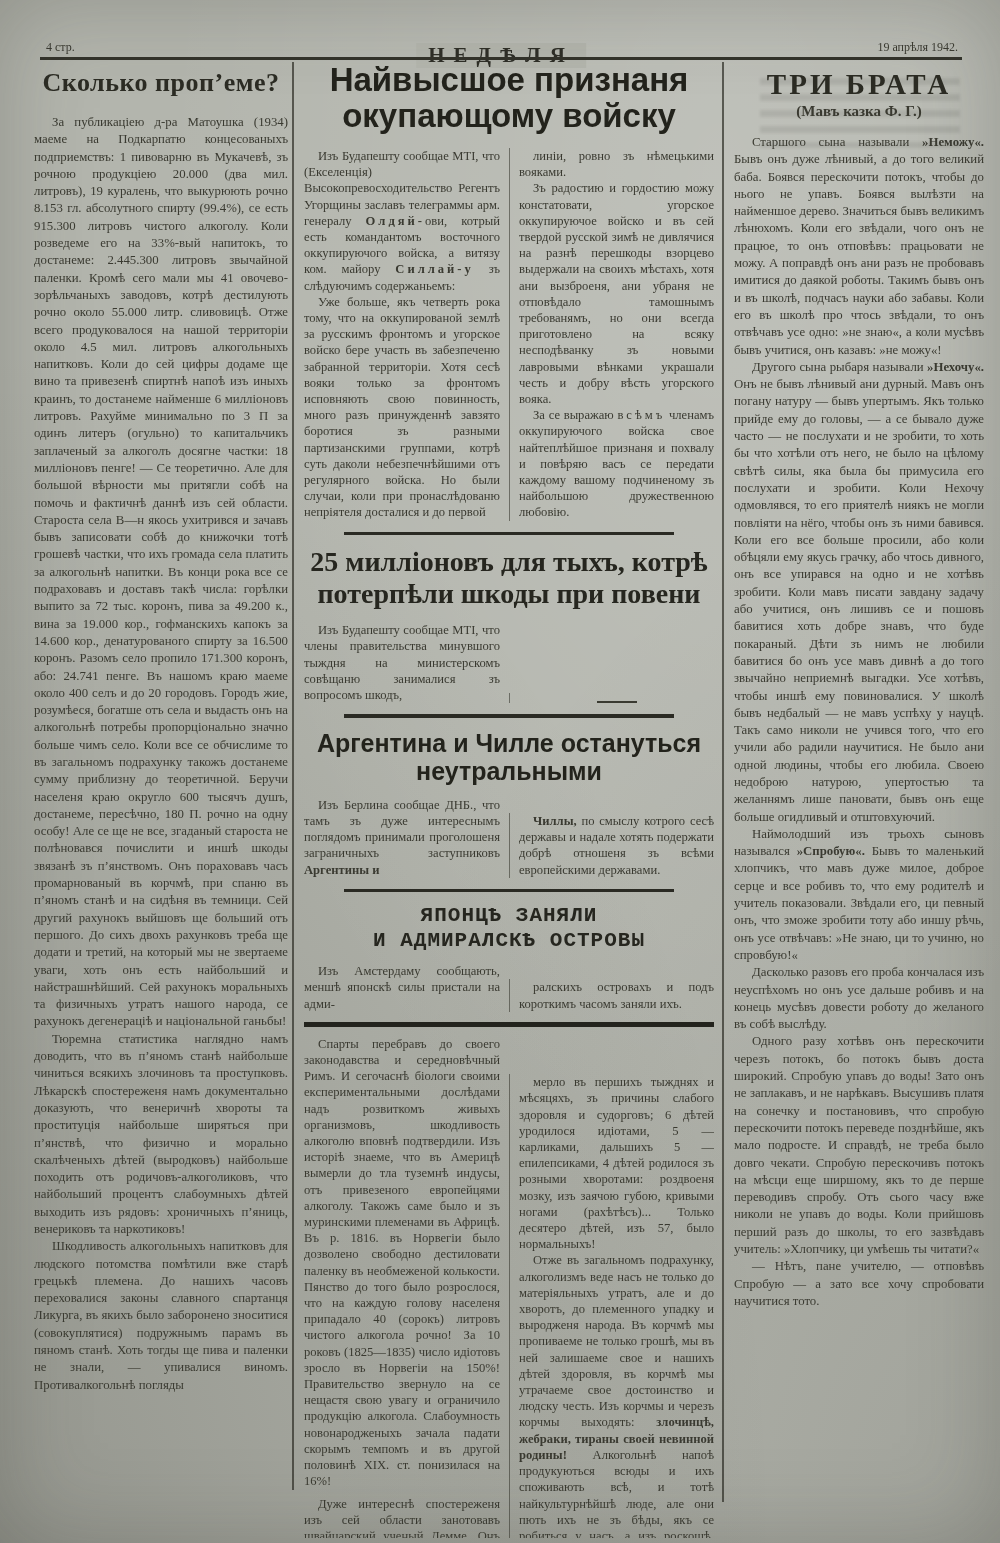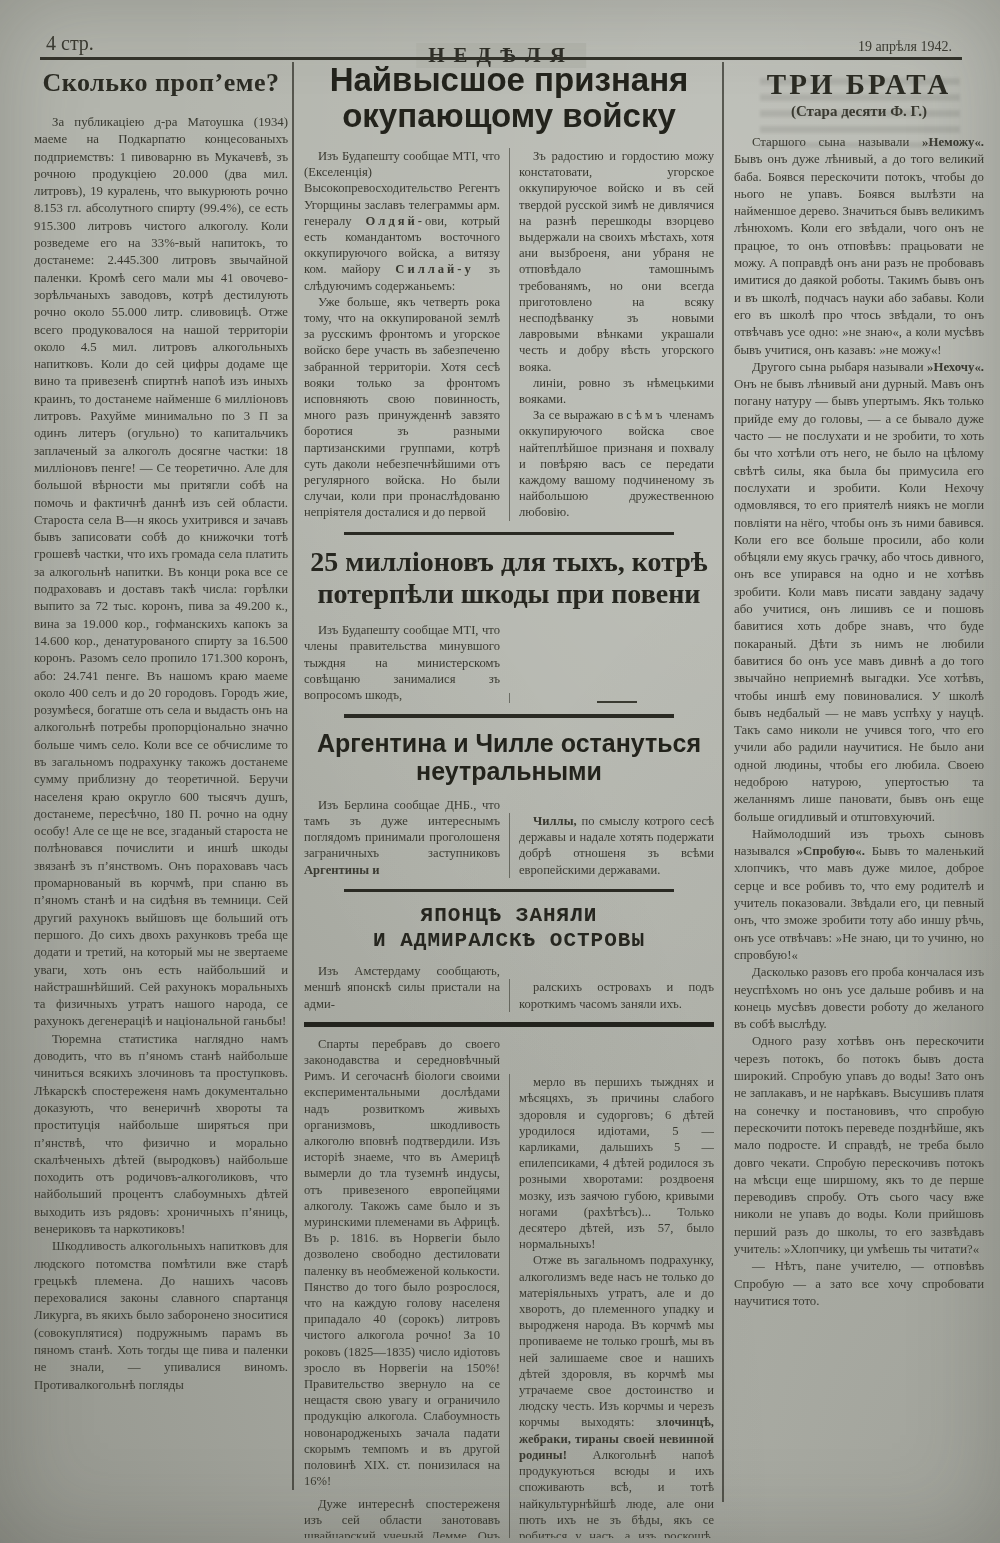--- a/index.html
+++ b/index.html
@@ -15,24 +15,24 @@
     color:#3a3a31;
   }
   .paper::after{content:"";position:absolute;inset:0;pointer-events:none;
     box-shadow:inset 0 0 90px rgba(55,55,45,.28);}
   .ghost{position:absolute;left:760px;top:78px;width:200px;height:70px;opacity:.10;
     filter:blur(1.5px);
     background:repeating-linear-gradient(180deg,#2a2a24 0 7px,transparent 7px 16px);}
   
   .hdr{position:absolute;top:20px;left:40px;right:38px;height:40px;}
   .hdr .hline{position:absolute;left:0;right:0;bottom:0;height:3px;background:#33332b;}
-  .hdr .pg{position:absolute;left:6px;bottom:5px;font-size:20px;}
+  .hdr .pg{position:absolute;left:6px;bottom:5px;font-size:12px;}
   .hdr .mast{position:absolute;left:50%;transform:translateX(-50%);bottom:-8px;
     background:#b3b5ad;padding:0 12px;font-size:21px;letter-spacing:9px;font-weight:bold;color:#2e2e27;}
-  .hdr .dt{position:absolute;right:10px;bottom:5px;font-size:14px;}
+  .hdr .dt{position:absolute;right:4px;bottom:5px;font-size:12px;}
   
   .vrule{position:absolute;top:62px;width:2px;background:rgba(48,48,40,.72);}
   .v1{left:292px;height:1428px;}
   .v2{left:722px;height:1440px;}
   
   .col-left{position:absolute;left:34px;top:66px;width:254px;height:1462px;overflow:hidden;}
   .col-mid {position:absolute;left:304px;top:60px;width:410px;height:1478px;overflow:hidden;}
   .col-right{position:absolute;left:734px;top:66px;width:250px;height:1468px;overflow:hidden;}
   
   .jp{font-size:12.8px;line-height:17.3px;text-align:justify;text-indent:18px;margin:0;}
@@ -90,22 +90,22 @@
       <h1 class="h1sans">
         <span>Найвысшое признаня</span><br>
         <span>окупающому войску</span>
       </h1>
       <div class="cols">
         <div class="ca">
           <p class="jp"><span>Изъ Будапешту сообщае MTI, что (Екселенція) Высокопревосходительство Регентъ Угорщины заславъ телеграммы арм. генералу </span><span class="sp b">Олдяй-</span><span>ови, котрый есть командантомъ восточного оккупируючого войска, а витязу ком. майору </span><span class="sp b">Силлай-у</span><span> зъ слѣдуючимъ содержаньемъ:</span></p>
           <p class="jp">Уже больше, якъ четверть рока тому, что на оккупированой землѣ за русскимъ фронтомъ и угорское войско бере участь въ забезпеченю забранной территоріи. Хотя сесѣ вояки только за фронтомъ исповняють свою повинность, много разъ принужденнѣ завзято боротися зъ разными партизанскими группами, котрѣ суть даколи небезпечнѣйшими отъ регулярного войска. Но были случаи, коли при пронаслѣдованю непріятеля досталися и до первой</p>
         </div>
         <div class="cb">
+          <p class="jp nop">линіи, ровно зъ нѣмецькими вояками.</p>
           <p class="jp">Зъ радостию и гордостию можу констатовати, угорское оккупируючое войско и въ сей твердой русской зимѣ не дивлячися на разнѣ перешкоды взорцево выдержали на своихъ мѣстахъ, хотя ани вызброеня, ани убраня не отповѣдало тамошнымъ требованямъ, но они всегда приготовлено на всяку несподѣванку зъ новыми лавровыми вѣнками украшали честь и добру вѣсть угорского вояка.</p>
-          <p class="jp nop">линіи, ровно зъ нѣмецькими вояками.</p>
           <p class="jp"><span>За се выражаю </span><span class="sp">всѣмъ</span><span> членамъ оккупируючого войска свое найтеплѣйшое признаня и похвалу и повѣряю васъ се передати каждому вашому подчиненому зъ найбольшою дружественною любовію.</span></p>
         </div>
       </div>
     </article>
 
     <div class="rule-thick"></div>
 
     <article>
       <h2 class="h2serif">
         <span>25 милліоновъ для тыхъ, котрѣ</span><br>
@@ -167,21 +167,21 @@
         <p class="jp nop">мерло въ першихъ тыжднях и мѣсяцяхъ, зъ причины слабого здоровля и судорговъ; 6 дѣтей уродилося идіотами, 5 — карликами, дальшихъ 5 — епилепсиками, 4 дѣтей родилося зъ розными хворотами: роздвоеня мозку, изъ заячою губою, кривыми ногами (рахѣтѣсъ)... Только десятеро дѣтей, изъ 57, было нормальныхъ!</p>
         <p class="jp"><span>Отже въ загальномъ подрахунку, алкоголизмъ веде насъ не только до матеріяльныхъ утратъ, але и до хворотъ, до племенного упадку и выроджeня народа. Въ корчмѣ мы пропиваеме не только грошѣ, мы въ ней залишаеме свое и нашихъ дѣтей здоровля, въ корчмѣ мы утрачаеме свое достоинство и людску честь. Изъ корчмы и черезъ корчмы выходять: </span><span class="b">злочинцѣ, жебраки, тираны своей невинной родины!</span><span> Алкогольнѣ напоѣ продукуються всюды и ихъ споживають всѣ, и тотѣ найкультурнѣйшѣ люде, але они пють ихъ не зъ бѣды, якъ се робиться у насъ, а изъ роскошѣ. Пють они тогды, коли почувають себе насычеными, одягнутыми и забезпечеными »на завтра«... Народъ-же, котрый п’е изъ бѣды и для бѣды, есть засудженый на вынародовленя и національну смерть. Зъ погарчикомъ въ рукахъ ще ни одна краина рожами не зацвѣла!</span></p>
 
       </div>
     </div>
 
   </section>
 
   <section class="col-right">
     <h2 class="hl-right">ТРИ БРАТА</h2>
-    <div class="sub-right">(Стара десяти Ф. Г.)</div>
+    <div class="sub-right">(Мавъ казка Ф. Г.)</div>
     <p class="jp"><span>Старшого сына называли </span><span class="b">»Неможу«.</span><span> Бывъ онъ дуже лѣнивый, а до того великий баба. Боявся перескочити потокъ, чтобы до нього не упавъ. Боявся вылѣзти на найменшое дерево. Значиться бывъ великимъ лѣнюхомъ. Коли его звѣдали, чого онъ не працюе, то онъ отповѣвъ: працьовати не можу. А поправдѣ онъ ани разъ не пробовавъ имитися до даякой роботы. Такимъ бывъ онъ и въ школѣ, подчасъ науки або забавы. Коли его въ школѣ про чтось звѣдали, то онъ отвѣчавъ усе одно: »не знаю«, а коли мусѣвъ бывъ учитися, онъ казавъ: »не можу«!</span></p>
     <p class="jp"><span>Другого сына рыбаря называли </span><span class="b">»Нехочу«.</span><span> Онъ не бывъ лѣнивый ани дурный. Мавъ онъ погану натуру — бывъ упертымъ. Якъ только прийде ему до головы, — а се бывало дуже часто — не послухати и не зробити, то хоть бы что хотѣли отъ него, не было на цѣлому свѣтѣ силы, яка была бы примусила его послухати и зробити. Коли Нехочу одмовлявся, то его приятелѣ ниякъ не могли повліяти на нёго, чтобы онъ зъ ними бавився. Коли его все больше просили, або коли обѣцяли ему якусь грачку, або чтось дивного, онъ все упирався на одно и не хотѣвъ зробити. Коли мавъ писати завдану задачу або учитися, онъ лишивъ се и пошовъ бавитися хоть добре знавъ, что буде покараный. Дѣти зъ нимъ не любили бавитися бо онъ усе мавъ дивнѣ а до того звычайно неприемнѣ выгадки. Усе хотѣвъ, чтобы иншѣ ему повиновалися. У школѣ бывъ недбалый — не мавъ успѣху у науцѣ. Такъ само николи не учився того, что его учили або радили научитися. Не было ани одной людины, чтобы его любила. Своею недоброю натурою, упертостью та желаннямъ лише пановати, бывъ онъ еще больше огидливый и отштовхуючий.</span></p>
     <p class="jp"><span>Наймолодший изъ трьохъ сыновъ назывался </span><span class="b">»Спробую«.</span><span> Бывъ то маленький хлопчикъ, что мавъ дуже милое, доброе серце и все робивъ то, что ему родителѣ и учитель показовали. Звѣдали его, ци певный онъ, что зможе зробити тоту або иншу рѣчь, онъ усе отвѣчавъ: »Не знаю, ци то учиню, но спровбую!«</span></p>
     <p class="jp">Дасколько разовъ его проба кончалася изъ неуспѣхомъ но онъ усе дальше робивъ и на конець мусѣвъ довести роботу до желаного въ собѣ выслѣду.</p>
     <p class="jp">Одного разу хотѣвъ онъ перескочити черезъ потокъ, бо потокъ бывъ доста широкий. Спробую упавъ до воды! Зато онъ не заплакавъ, и не нарѣкавъ. Высушивъ платя на сонечку и постановивъ, что спробую перескочити потокъ переведе позднѣйше, якъ мало подросте. И справдѣ, не треба было довго чекати. Спробую перескочивъ потокъ на мѣсци еще ширшому, якъ то де перше переводивъ спробу. Отъ сього часу вже николи не упавъ до воды. Коли прийшовъ перший разъ до школы, то его зазвѣдавъ учитель: »Хлопчику, ци умѣешь ты читати?«</p>
     <p class="jp">— Нѣтъ, пане учителю, — отповѣвъ Спробую — а зато все хочу спробовати научитися тото.</p>
   </section>
 
 </div>
 

